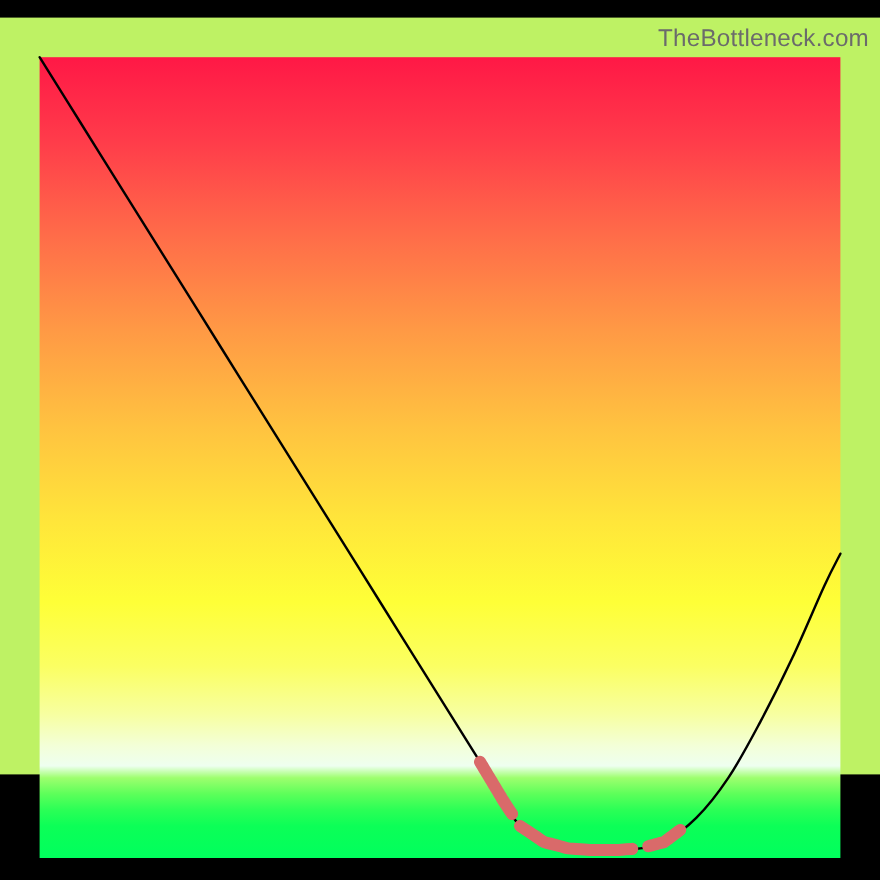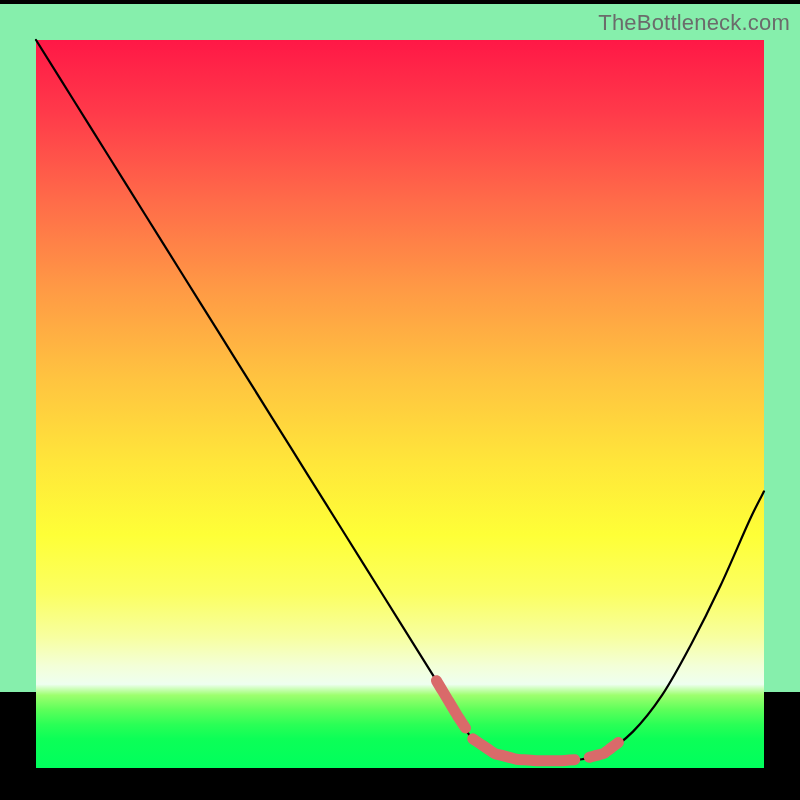--- a/index.html
+++ b/index.html
@@ -7,24 +7,24 @@
     padding: 0;
     width: 800px;
     height: 800px;
     background: #000;
     overflow: hidden;
     font-family: Arial, Helvetica, sans-serif;
   }
   .frame {
     position: absolute;
     left: 0;
-    top: 4px;
+    top: 16px;
     width: 800px;
     height: 688px;
-    background: #86efac;
+    background: #bef264;
   }
   .plot-area {
     position: absolute;
     left: 36px;
     top: 36px;
     width: 728px;
     height: 728px;
     
     background: linear-gradient(
       to bottom,

